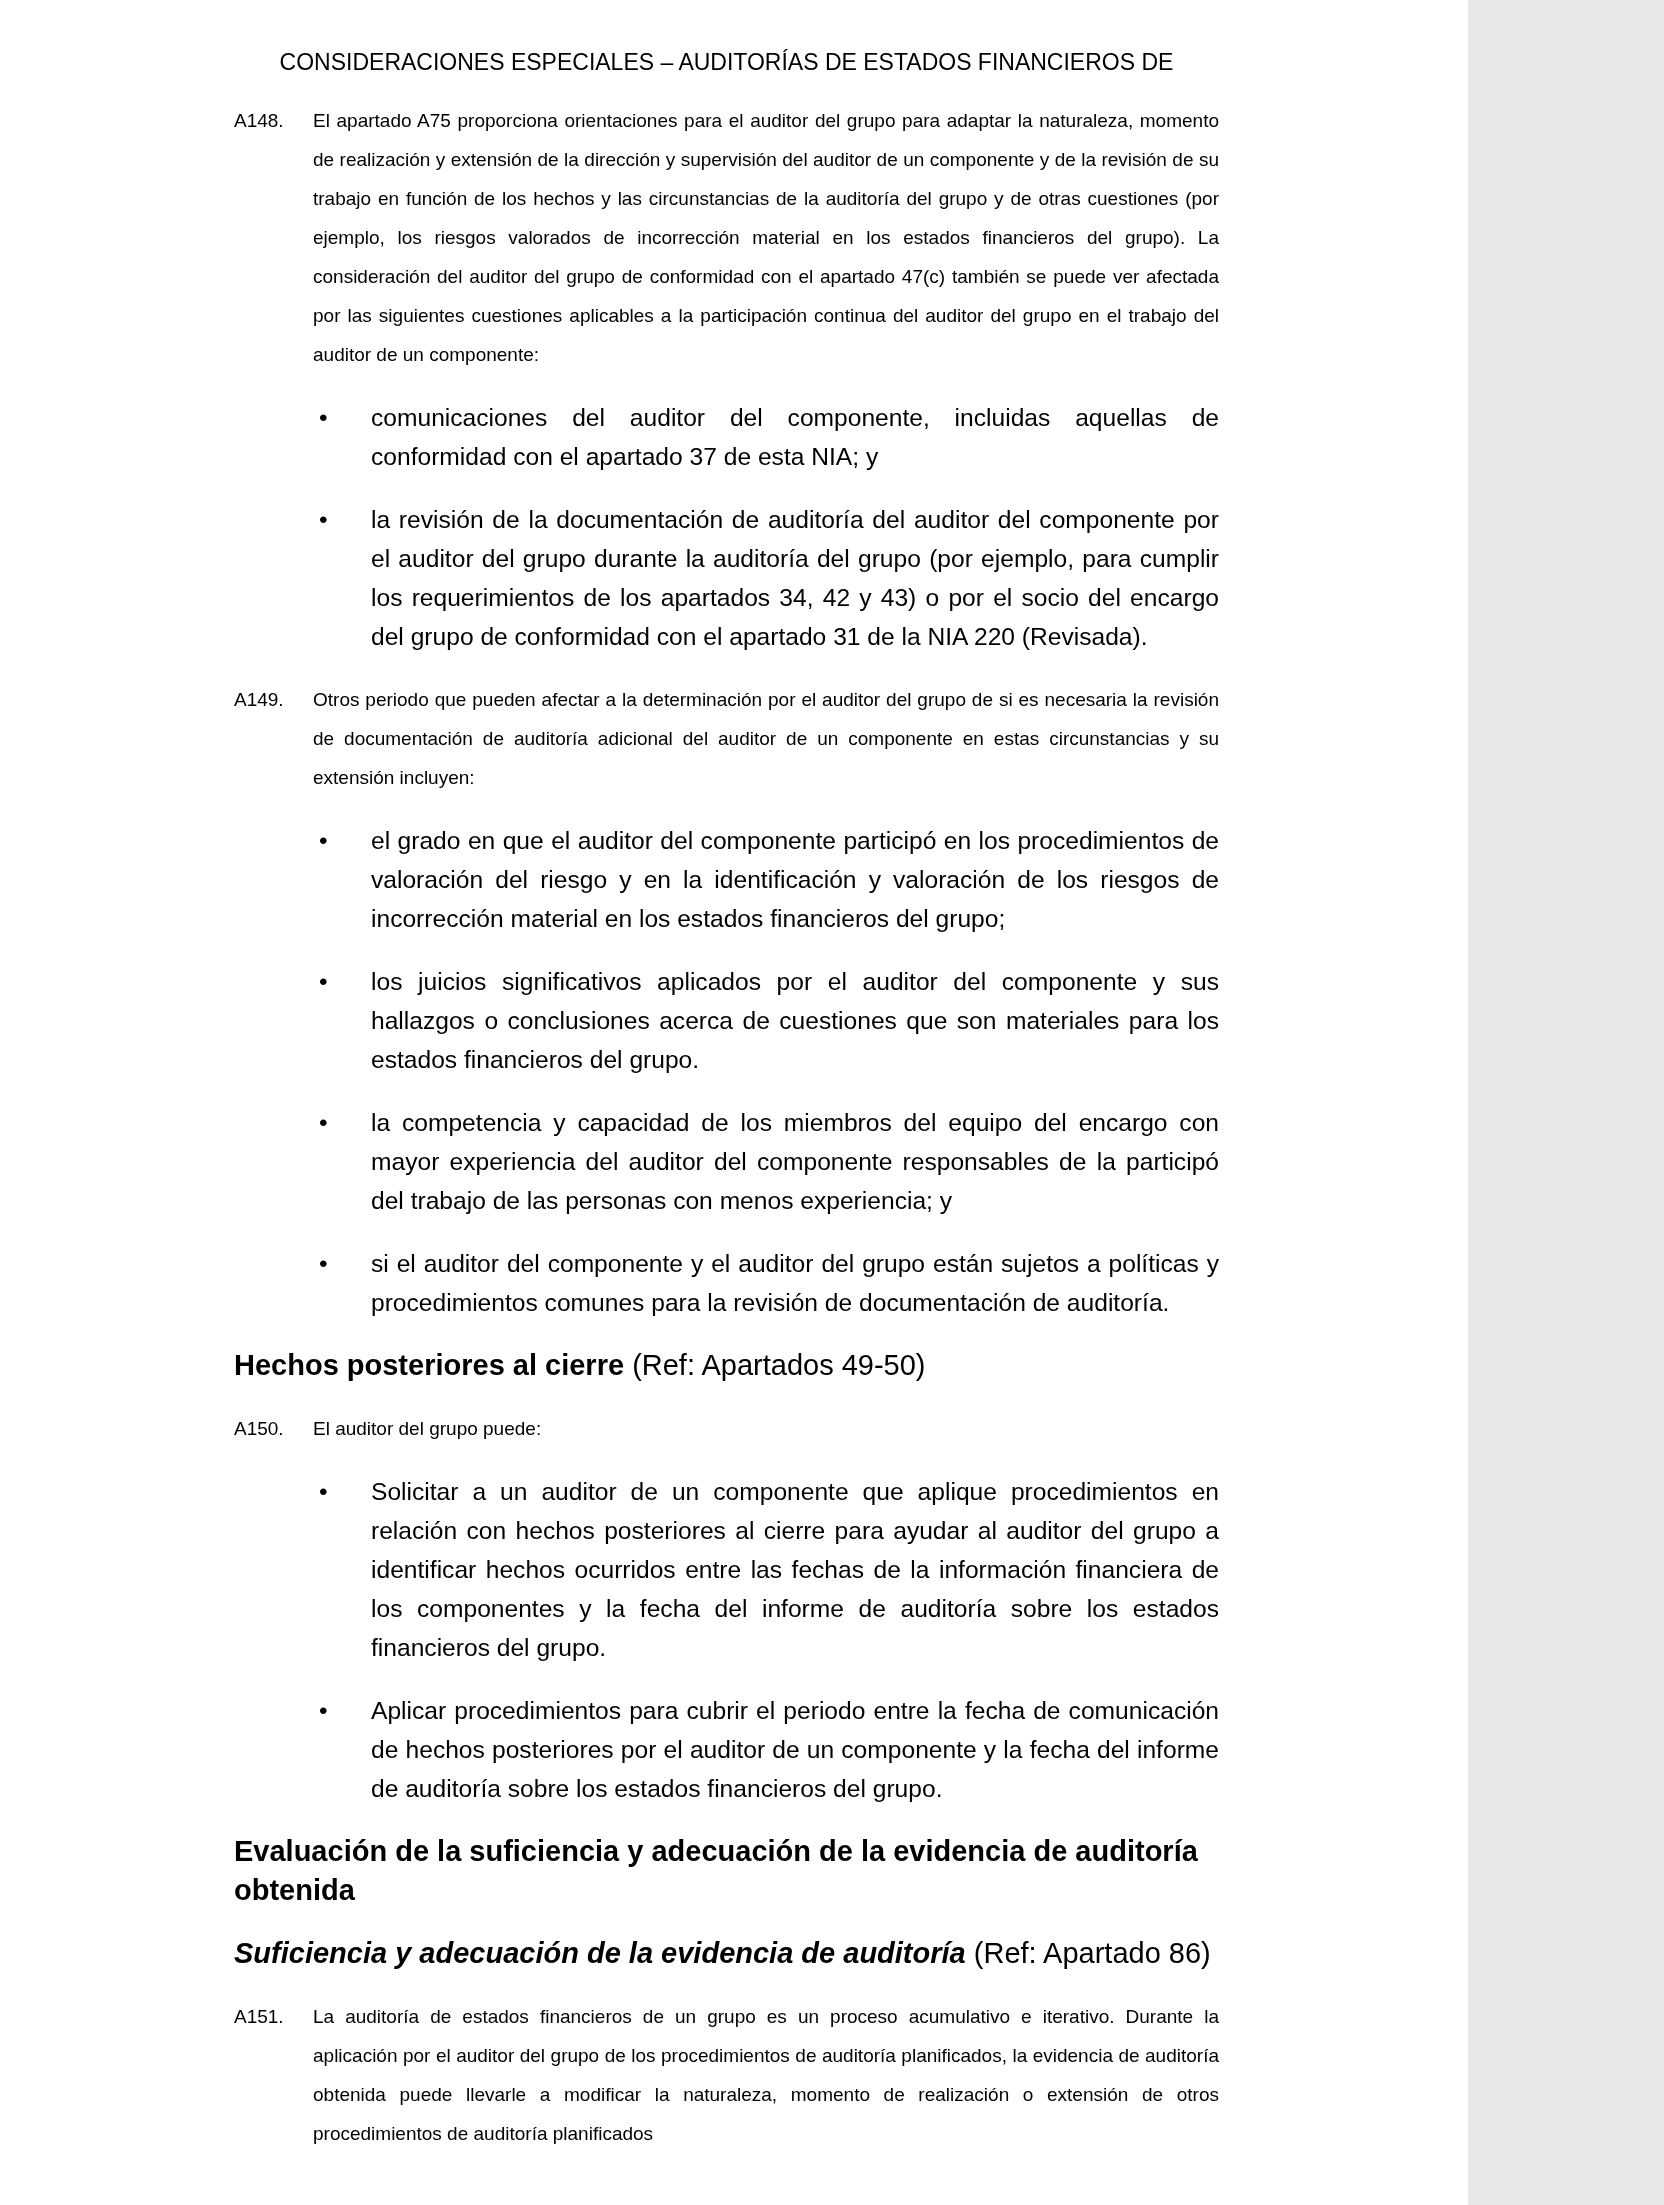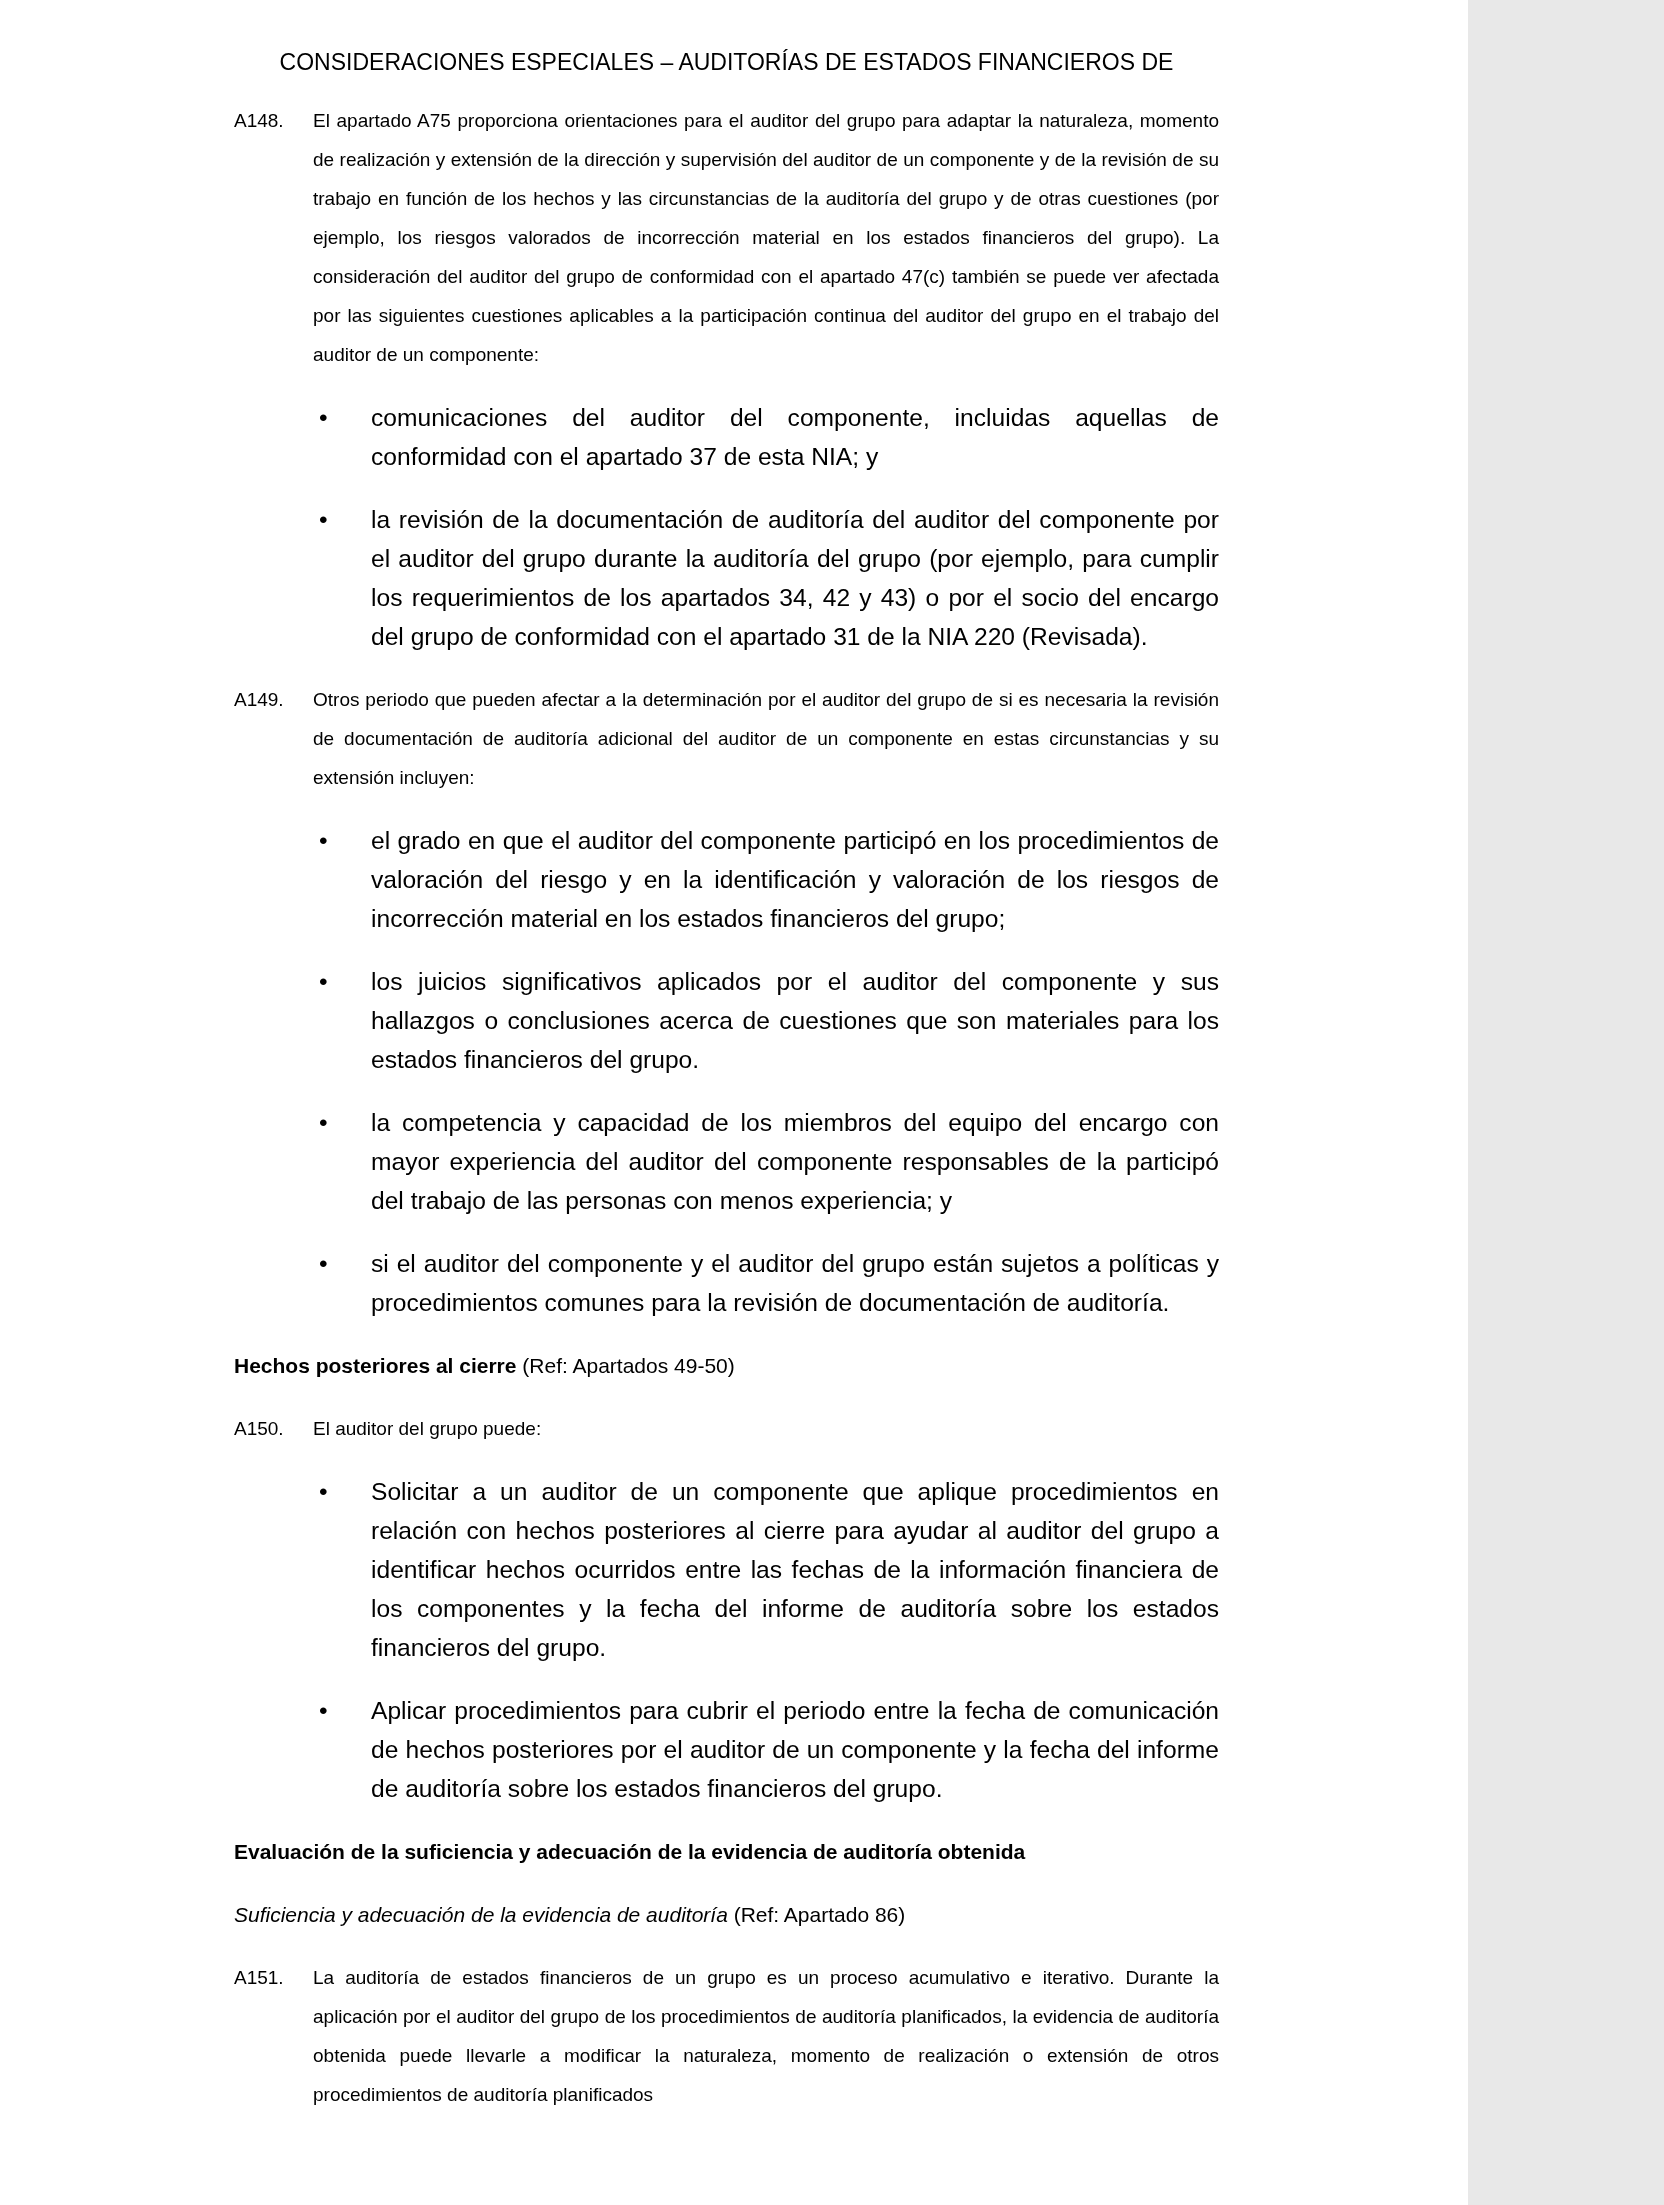--- a/index.html
+++ b/index.html
@@ -47,27 +47,27 @@
   }
   .bullet-marker {
     width: 52px;
     flex: 0 0 52px;
   }
   .bullet-text {
     flex: 1;
     text-align: justify;
   }
   .heading {
-    font-size: 21px;
+    font-size: 29px;
     line-height: 39px;
     margin-bottom: 24px;
     text-align: left;
   }
   .bold { font-weight: bold; }
-  .italic { font-style: italic; }
+  .italic { font-style: italic; font-weight: bold; }
 </style>
 </head>
 <body>
 
 <div class="page">
 
   <div class="doc-header">
     <div>CONSIDERACIONES ESPECIALES – AUDITORÍAS DE ESTADOS FINANCIEROS DE</div>
   </div>
 

